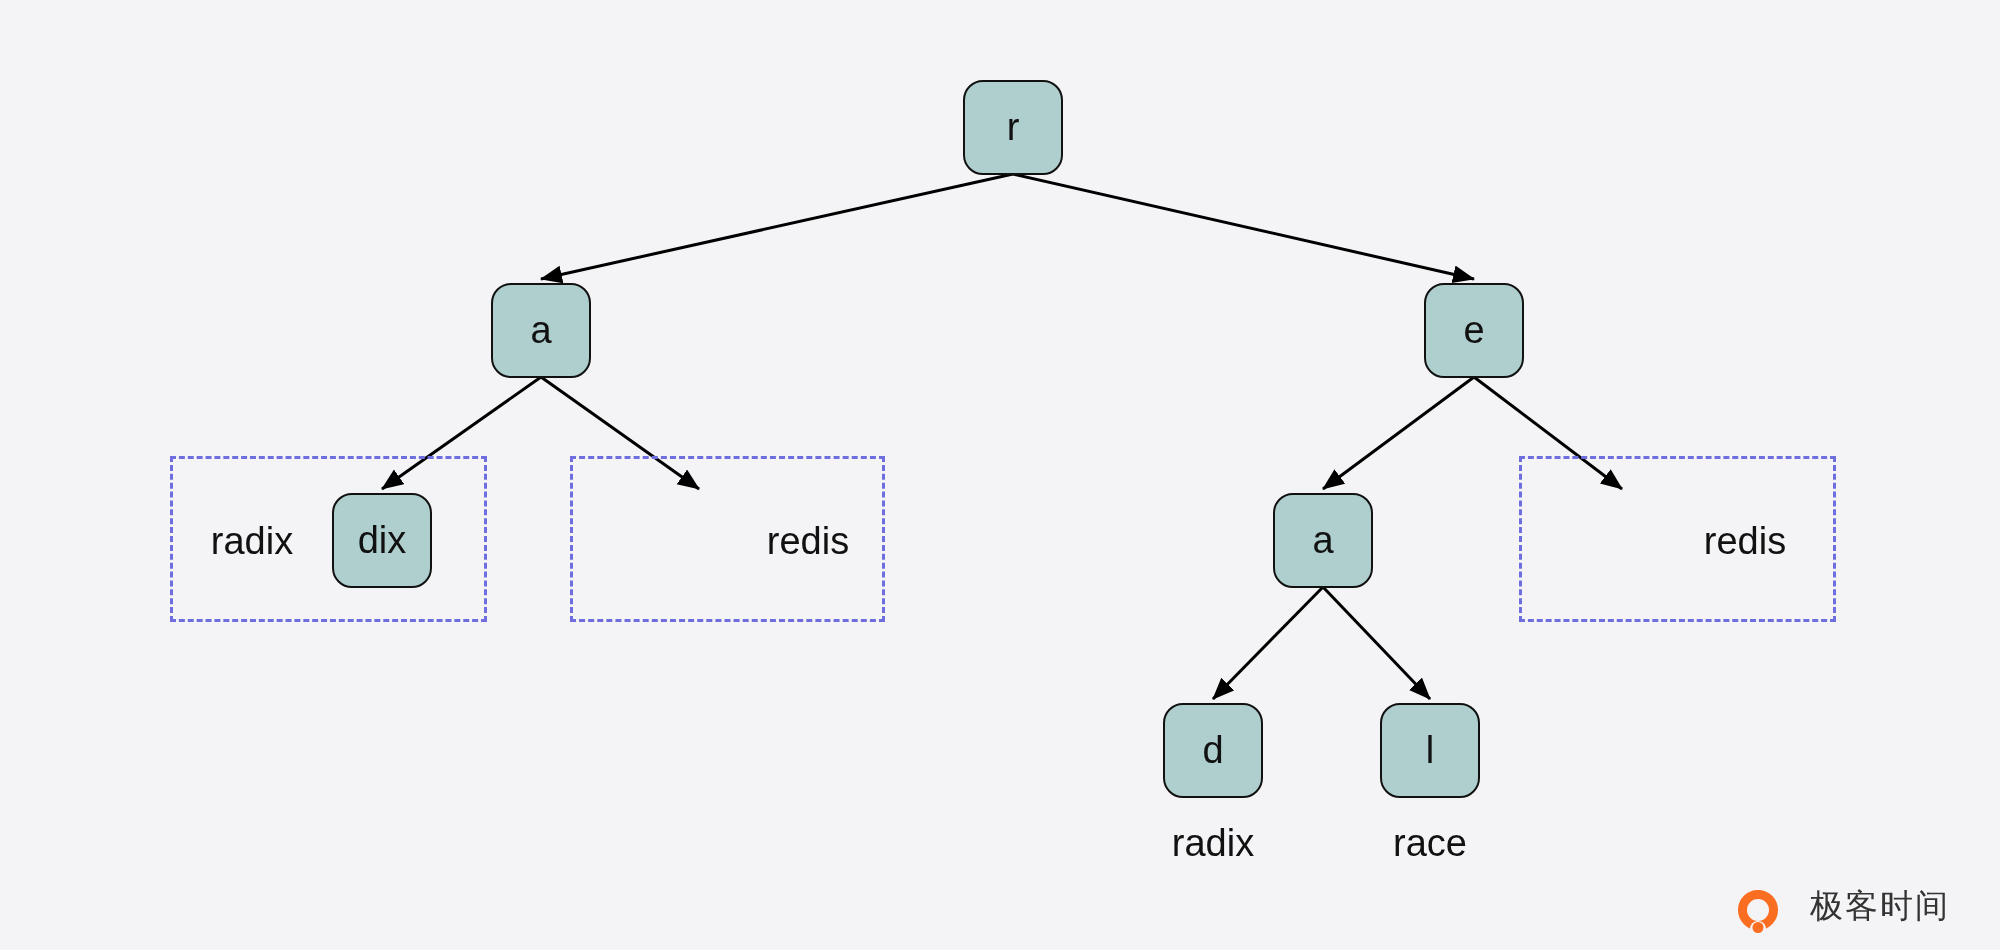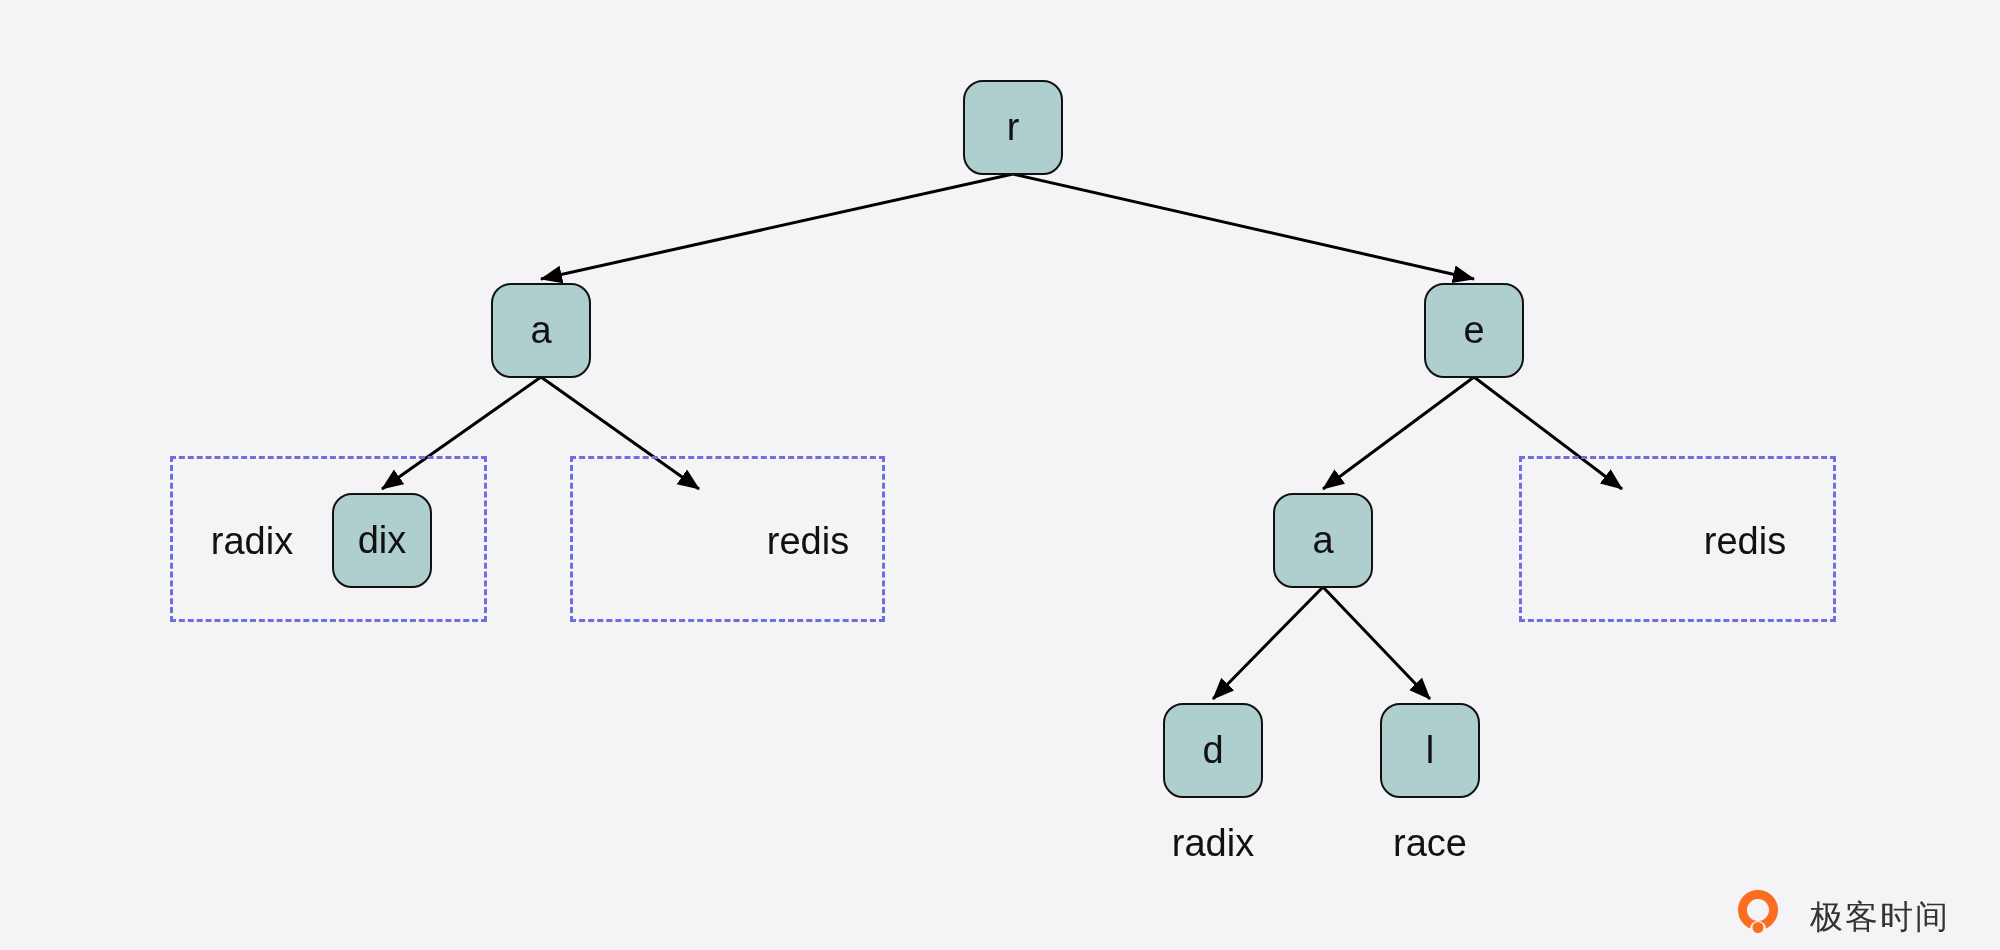--- a/index.html
+++ b/index.html
@@ -40,21 +40,21 @@
   .word {
     position: absolute;
     transform: translate(-50%, -50%);
     font-size: 38px;
     white-space: nowrap;
   }
 
   .logo {
     position: absolute;
     right: 50px; bottom: 10px;
-    display: flex; align-items: flex-end; gap: 24px;
+    display: flex; align-items: flex-start; gap: 24px;
   }
   .logo-text {
     font-size: 33px;
     font-weight: 500;
     color: #333;
     letter-spacing: 2px;
   }
 </style>
 </head>
 <body>

